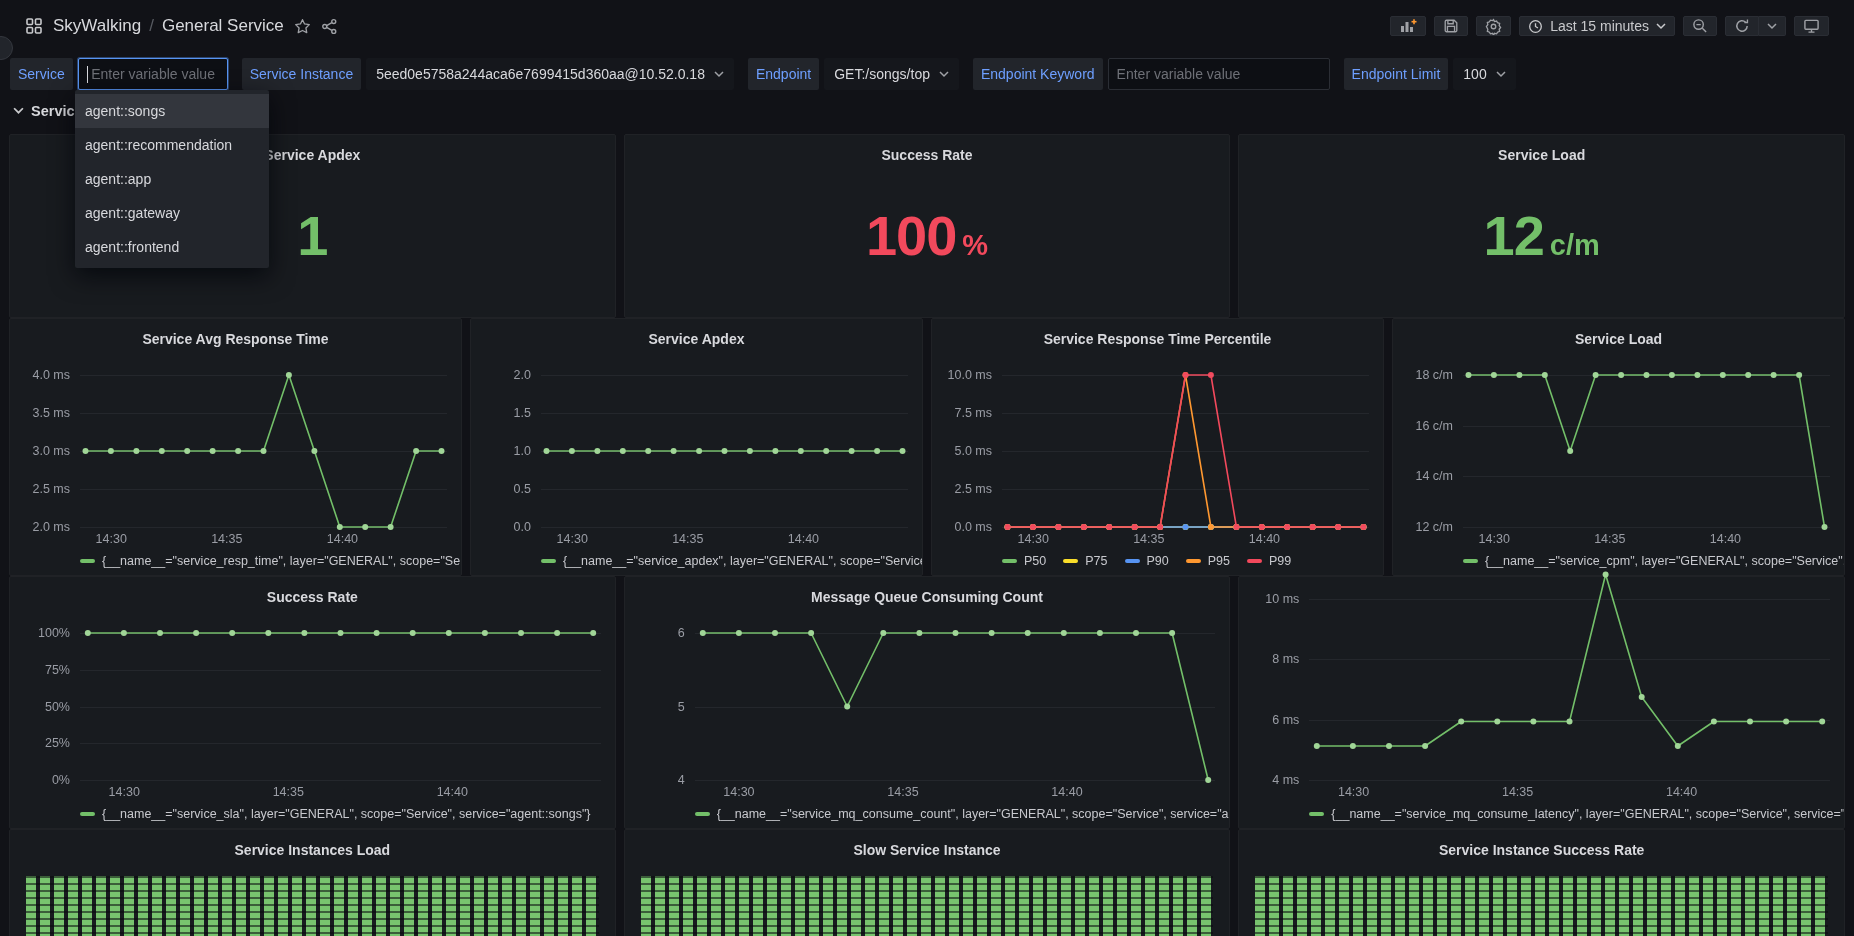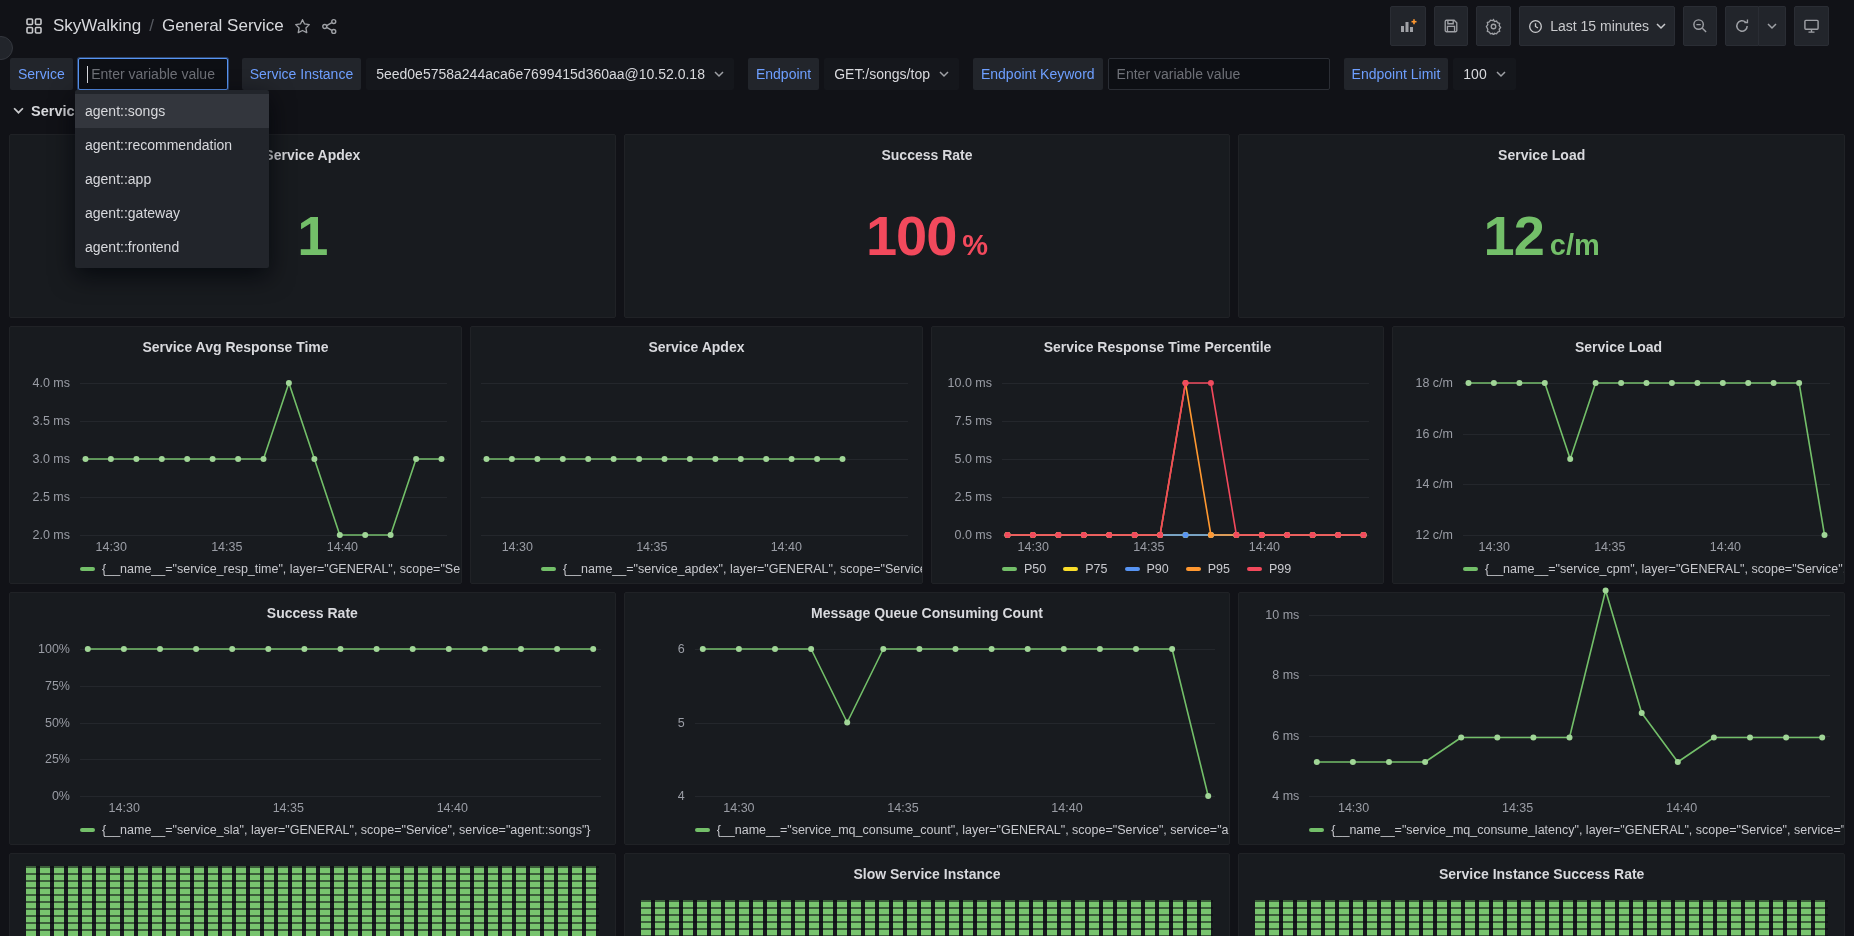--- a/index.html
+++ b/index.html
@@ -6,21 +6,21 @@
     font-family:"Liberation Sans","DejaVu Sans",sans-serif;color:#d8d9dd;position:relative;}
   svg{display:block}
 
   
   .header{height:52px;display:flex;align-items:center;justify-content:space-between;padding:0 25px;background:#111217;}
   .h-left{display:flex;align-items:center;gap:10px;}
   .h-title{font-size:17px;font-weight:500;color:#d8d9dd;display:flex;align-items:center;gap:8px;}
   .h-sep{color:#585b62;font-weight:400;}
   .h-ic{color:#9fa1a6;display:inline-flex;align-items:center;}
   .h-right{display:flex;align-items:center;gap:8px;}
-  .tbtn{height:40px;min-width:34px;padding:0 8px;background:#22252b;border:1px solid #2a2d34;border-radius:2px;
+  .tbtn{height:20px;min-width:34px;padding:0 8px;background:#22252b;border:1px solid #2a2d34;border-radius:2px;
     display:inline-flex;align-items:center;justify-content:center;gap:7px;color:#c9cacd;font-size:14px;box-sizing:border-box;}
   .tbtn.joinL{border-radius:2px 0 0 2px;margin-right:0;}
   .tbtn.joinR{border-left:none;border-radius:0 2px 2px 0;min-width:26px;margin-left:-8px;}
   .notch{position:absolute;left:-11px;top:36px;width:22px;height:22px;border-radius:50%;background:#22252b;border:1px solid #34373e;z-index:5;}
 
   
   .varbar{height:44px;display:flex;align-items:center;gap:14px;padding:0 10px;}
   .vargroup{display:flex;align-items:center;gap:5px;}
   .varlabel{height:32px;display:flex;align-items:center;padding:0 8px;background:#22252b;border-radius:2px;
     color:#6e9fff;font-size:14px;font-weight:500;white-space:nowrap;}
@@ -39,21 +39,21 @@
     box-shadow:0 8px 24px rgba(1,4,9,.75);z-index:30;padding:4px 0;}
   .opt{height:34px;display:flex;align-items:center;padding:0 10px;font-size:14px;color:#d8d9dd;}
   .opt.hl{background:#33363d;}
 
   
   .sectionrow{height:30px;display:flex;align-items:center;gap:7px;padding-left:13px;}
   .sectionrow span{font-size:14.5px;font-weight:700;color:#d8d9dd;}
 
   
   .dash{padding:0 9px;}
-  .row{display:flex;gap:8px;margin-top:8px;}
+  .row{display:flex;gap:8px;margin-top:0;}
   .row .panel{flex:1;min-width:0;}
   .panel{background:#181b1f;border:1px solid #202226;border-radius:2px;box-sizing:border-box;display:flex;flex-direction:column;}
   .r-stats{height:184px;margin-top:8px;}
   .r-c4{height:258px;}
   .r-c3{height:253px;}
   .r-g{height:210px;}
   .ptitle{height:28px;flex:0 0 auto;display:flex;align-items:center;justify-content:center;
     font-size:14px;font-weight:700;color:#d8d9dd;padding-top:6px;}
 
   
@@ -315,20 +315,27 @@
       <div class="legend">
           <span class="lgi">
             <i style="background: rgb(115, 191, 105);"></i>
             <span>{__name__="service_resp_time", layer="GENERAL", scope="Service", servic</span>
           </span>
         </div>
     </div>
     <div class="panel">
       <div class="ptitle">Service Apdex</div>
       <div class="chartbox">
+        <div class="yaxis">
+            <div class="ylab" style="top: 0%;">2.0</div>
+            <div class="ylab" style="top: 25%;">1.5</div>
+            <div class="ylab" style="top: 50%;">1.0</div>
+            <div class="ylab" style="top: 75%;">0.5</div>
+            <div class="ylab" style="top: 100%;">0.0</div>
+          </div>
         <div class="plotwrap">
             <div class="plot">
               <div class="gl" style="top: 0%;"></div>
               <div class="gl" style="top: 25%;"></div>
               <div class="gl" style="top: 50%;"></div>
               <div class="gl" style="top: 75%;"></div>
               <div class="gl" style="top: 100%;"></div>
               <svg width="367" height="152" style="overflow: visible;">
                 <polyline points="5.5,76.0 30.9,76.0 56.4,76.0 81.8,76.0 107.2,76.0 132.6,76.0 158.1,76.0 183.5,76.0 208.9,76.0 234.4,76.0 259.8,76.0 285.2,76.0 310.6,76.0 336.1,76.0 361.5,76.0" fill="none" stroke="#73BF69" stroke-width="1.6" stroke-linejoin="round"></polyline>
                 <circle cx="5.5" cy="76.0" r="3" fill="#a0d696"></circle>
@@ -683,20 +690,21 @@
           <span class="lgi">
             <i style="background: rgb(115, 191, 105);"></i>
             <span>{__name__="service_mq_consume_latency", layer="GENERAL", scope="Service", service="agent::songs"</span>
           </span>
         </div>
     </div>
   </div>
 
   <div class="row r-g">
     <div class="panel">
+      <div class="ptitle">Service Instances Load</div>
       <div class="bargauge"></div>
     </div>
     <div class="panel">
       <div class="ptitle">Slow Service Instance</div>
       <div class="bargauge"></div>
     </div>
     <div class="panel">
       <div class="ptitle">Service Instance Success Rate</div>
       <div class="bargauge"></div>
     </div>

